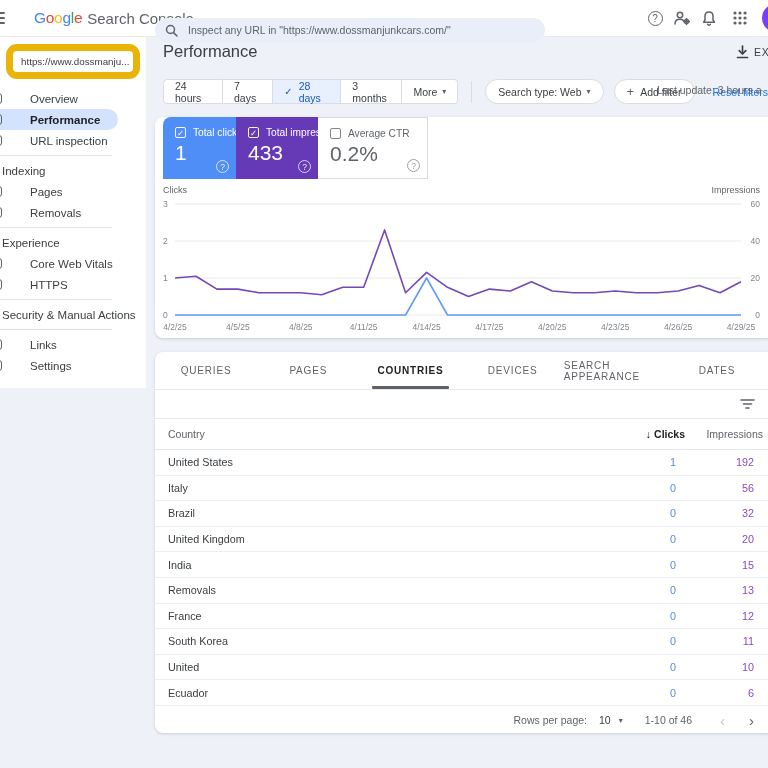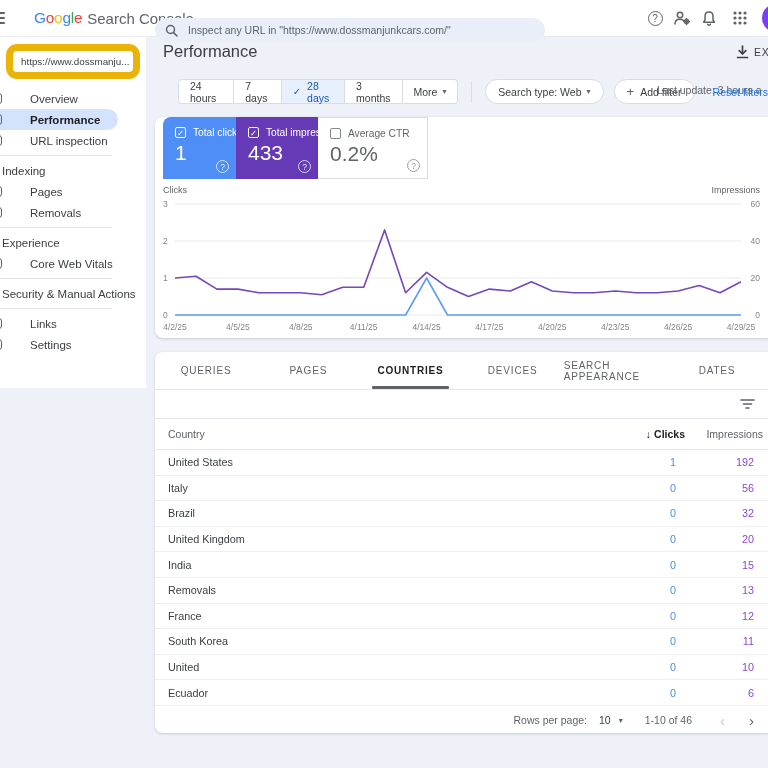--- a/index.html
+++ b/index.html
@@ -32,21 +32,21 @@
   .nav-row.sel{background:#d3e3fd;border-radius:0 14px 14px 0;width:118px;font-weight:700;color:#202124}
   .nav-icon{position:absolute;left:-12px;top:5px;width:18px;height:12px}
   .nav-icon i{display:block;width:11px;height:11px;border:1.6px solid #5f6368;border-radius:3px;margin-left:3px;box-sizing:border-box}
   .nav-sec{height:21px;display:flex;align-items:center;padding-left:2px;color:#3c4043;white-space:nowrap;cursor:pointer}
   .sdiv{height:1px;background:#e0e3e7;margin:4px 34px 4px 0}
   .caret{font-size:8px;color:#5f6368;margin-left:5px}
   .caret::after{content:"▾"}
   
   .page-title{position:absolute;left:163px;top:42px;font-size:16.5px;color:#3c4043}
   .export{position:absolute;left:736px;top:45px;display:flex;align-items:center;gap:5px;font-size:10.5px;letter-spacing:.8px;color:#3c4043;font-weight:500;cursor:pointer;white-space:nowrap}
-  .filterbar{position:absolute;left:178px;top:78px;display:flex;align-items:center;height:27px}
+  .filterbar{position:absolute;left:163px;top:78px;display:flex;align-items:center;height:27px}
   .seg{height:25px;border:1px solid #dadce0;border-left:none;padding:0 11px;display:flex;align-items:center;font-size:10.5px;background:#fff;color:#3c4043;cursor:pointer;box-sizing:border-box}
   .seg.first{border-left:1px solid #dadce0;border-radius:4px 0 0 4px}
   .seg.last{border-radius:0 4px 4px 0}
   .seg.selected{background:#e8f0fe;color:#185abc;font-weight:400}
   .seg.selected::before{content:"✓";margin-right:6px;font-size:10px}
   .vsep{width:1px;height:22px;background:#dadce0;margin:0 13px}
   .chip{height:25px;border:1px solid #dadce0;border-radius:14px;background:#fff;display:flex;align-items:center;padding:0 12px;font-size:10.5px;margin-right:10px;cursor:pointer;box-sizing:border-box;white-space:nowrap}
   .chip .plus{font-size:13px;margin-right:6px;color:#5f6368}
   .reset{color:#1a73e8;font-size:10.5px;margin-left:8px;cursor:pointer;white-space:nowrap}
   .lastupdate{position:absolute;left:657px;top:84px;font-size:10.5px;color:#5f6368;white-space:nowrap}
@@ -209,20 +209,26 @@
 
   <div class="sdiv"></div>
   <div class="nav-sec">
       <span>Experience</span>
     </div>
   <div class="nav-row">
     <span class="nav-icon">
         <i></i>
       </span>
     <span>Core Web Vitals</span>
+  </div>
+  <div class="nav-row">
+    <span class="nav-icon">
+        <i></i>
+      </span>
+    <span>HTTPS</span>
   </div>
 
   <div class="sdiv"></div>
   <div class="nav-sec">
       <span>Security &amp; Manual Actions</span>
     </div>
   <div class="sdiv"></div>
 
   <div class="nav-row">
     <span class="nav-icon">

